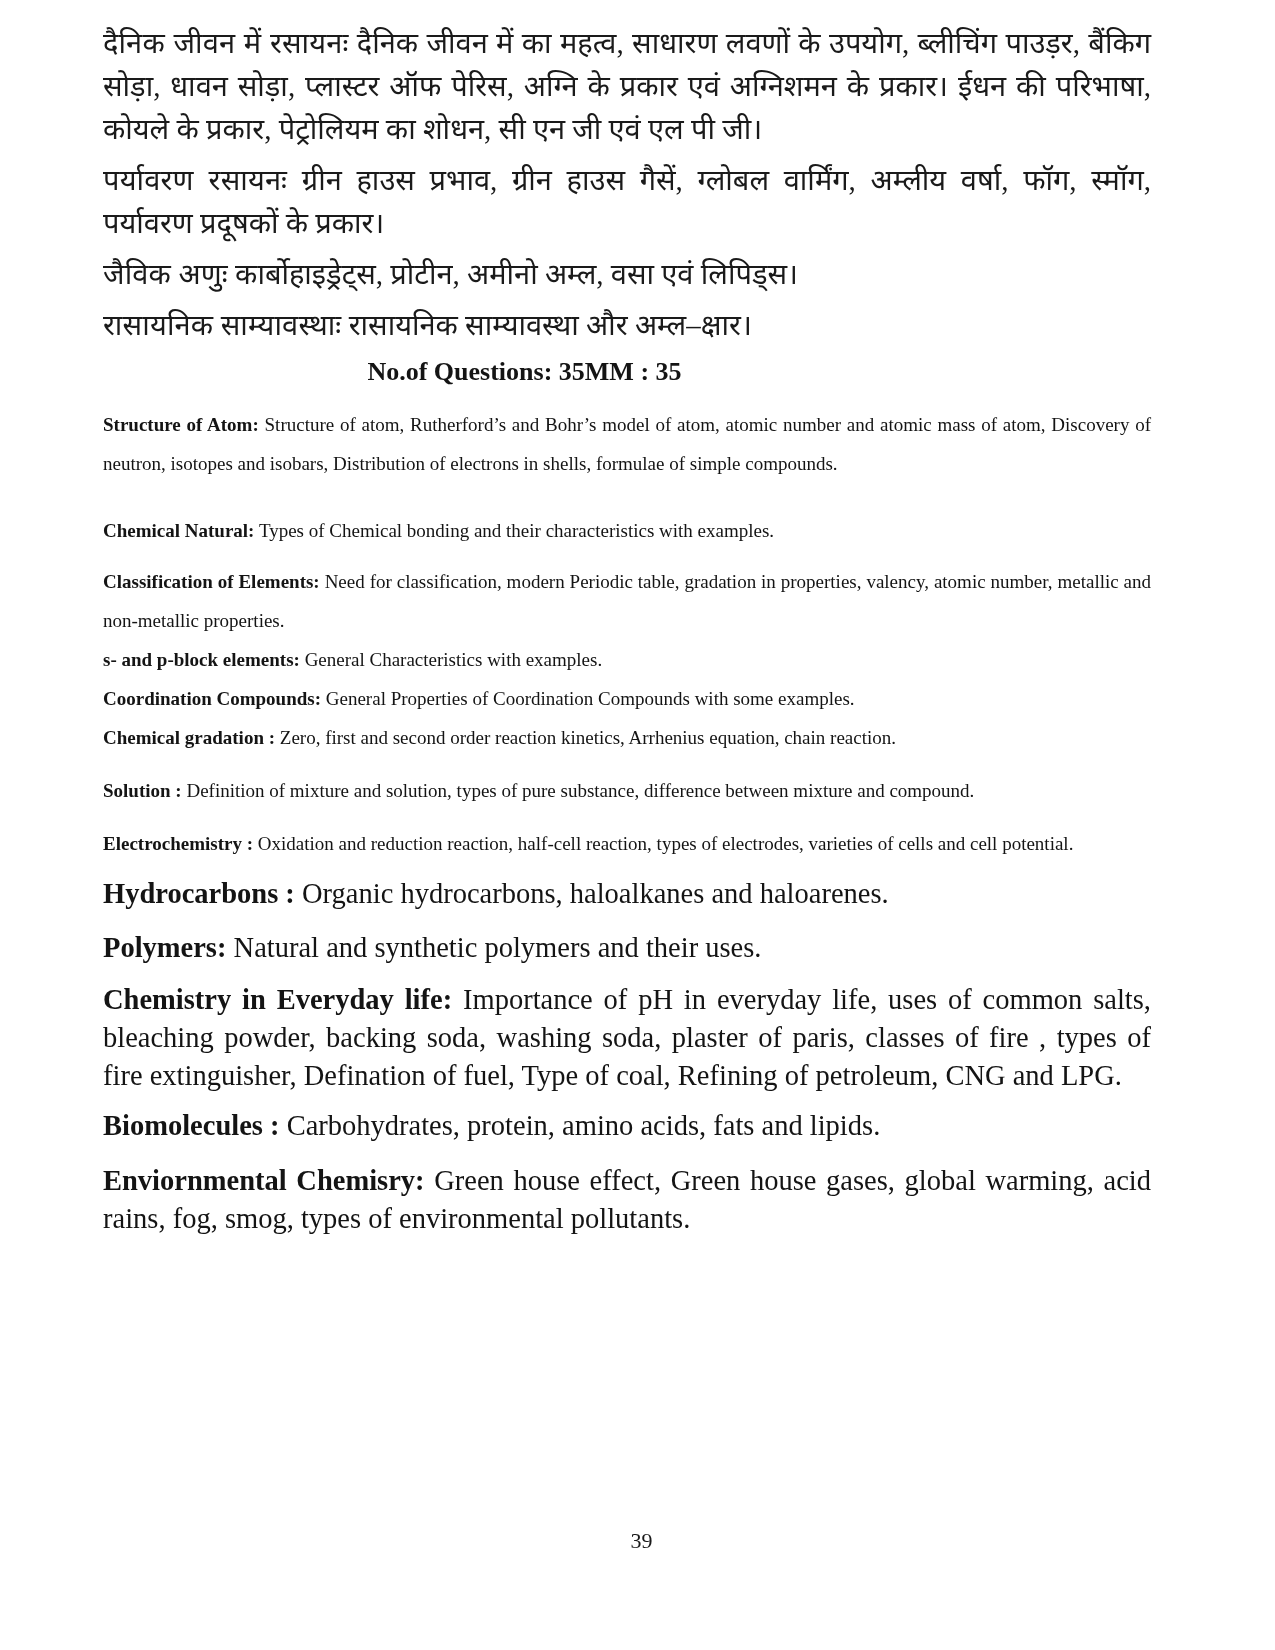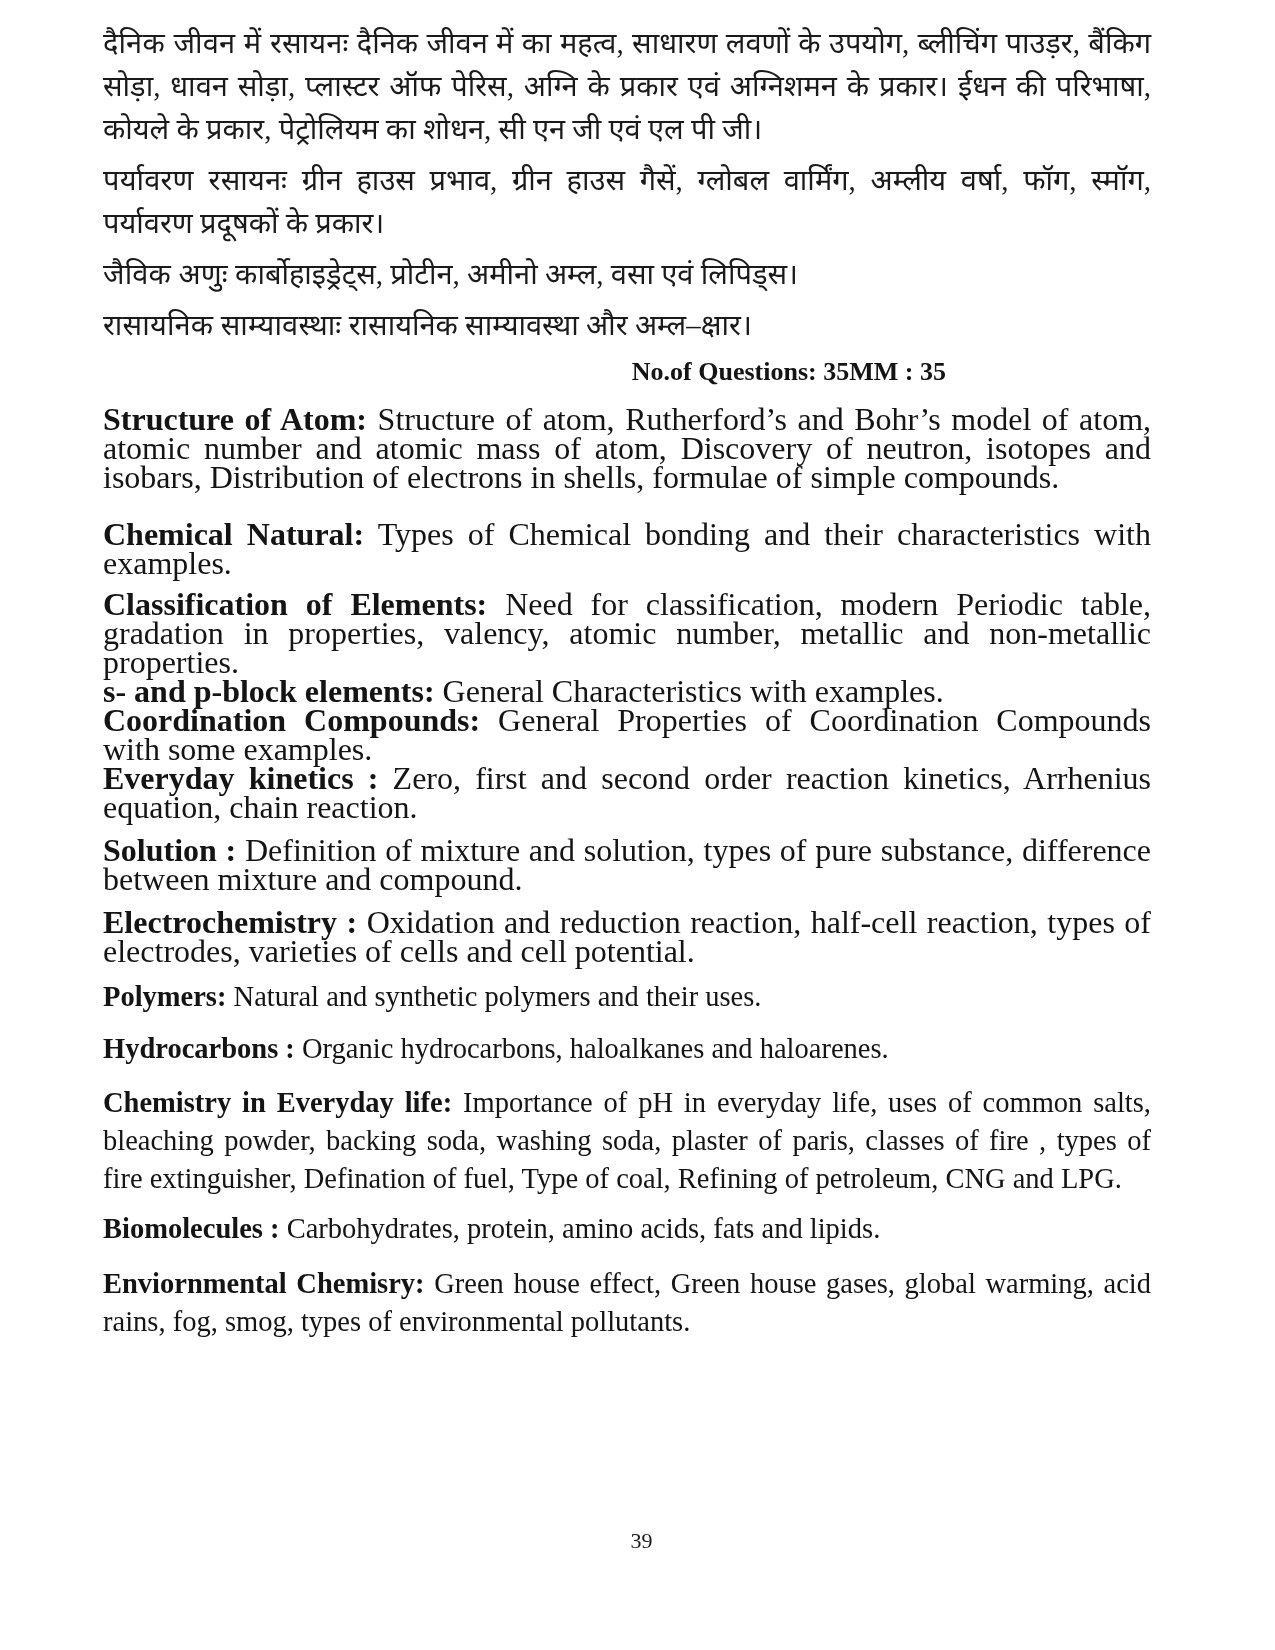--- a/index.html
+++ b/index.html
@@ -35,34 +35,34 @@
     font-weight: bold;
     font-size: 30px;
     line-height: 36px;
     text-align: center;
     letter-spacing: 0.5px;
     margin-top: 62px;
     color: #222222;
   }
   .meta-row {
     display: flex;
-    justify-content: flex-end;
+    justify-content: center;
     font-family: "Liberation Serif", serif;
     font-weight: bold;
     font-size: 26px;
     line-height: 34px;
     margin-top: 4px;
     margin-bottom: 16px;
   }
   .meta-right { margin-right: 205px; }
   
   .sec {
     font-family: "Liberation Serif", serif;
-    font-size: 32px;
-    line-height: 29px;
+    font-size: 19px;
+    line-height: 39px;
     text-align: justify;
     color: #141414;
   }
   .sec b { font-weight: bold; }
   .sec.lg {
     font-size: 28.5px;
     line-height: 38px;
   }
   .mb28 { margin-bottom: 28px; }
   .mb16 { margin-bottom: 16px; }
@@ -105,29 +105,29 @@
     <p class="sec mb28"><b>Structure of Atom:</b> <span>Structure of atom, Rutherford’s and Bohr’s model of atom, atomic number and atomic mass of atom, Discovery of neutron, isotopes and isobars, Distribution of electrons in shells, formulae of simple compounds.</span></p>
 
     <p class="sec mb12"><b>Chemical Natural:</b> <span>Types of Chemical bonding and their characteristics with examples.</span></p>
 
     <p class="sec tight"><b>Classification of Elements:</b> <span>Need for classification, modern Periodic table, gradation in properties, valency, atomic number, metallic and non-metallic properties.</span></p>
 
     <p class="sec tight"><b>s- and p-block elements:</b> <span>General Characteristics with examples.</span></p>
 
     <p class="sec tight"><b>Coordination Compounds:</b> <span>General Properties of Coordination Compounds with some examples.</span></p>
 
-    <p class="sec mb14"><b>Everyday kinetics :</b> <span>Zero, first and second order reaction kinetics, Arrhenius equation, chain reaction.</span></p>
+    <p class="sec mb14"><b>Chemical gradation :</b> <span>Zero, first and second order reaction kinetics, Arrhenius equation, chain reaction.</span></p>
 
     <p class="sec mb14"><b>Solution :</b> <span>Definition of mixture and solution, types of pure substance, difference between mixture and compound.</span></p>
 
     <p class="sec mb12"><b>Electrochemistry :</b> <span>Oxidation and reduction reaction, half-cell reaction, types of electrodes, varieties of cells and cell potential.</span></p>
 
+    <p class="sec lg mb16"><b>Hydrocarbons :</b> <span>Organic hydrocarbons, haloalkanes and haloarenes.</span></p>
+
     <p class="sec lg mb14"><b>Polymers:</b> <span>Natural and synthetic polymers and their uses.</span></p>
-
-    <p class="sec lg mb16"><b>Hydrocarbons :</b> <span>Organic hydrocarbons, haloalkanes and haloarenes.</span></p>
 
     <p class="sec lg mb10"><b>Chemistry in Everyday life:</b> <span>Importance of pH in everyday life, uses of common salts, bleaching powder, backing soda, washing soda, plaster of paris, classes of fire , types of fire extinguisher, Defination of fuel, Type of coal, Refining of petroleum, CNG and LPG.</span></p>
 
     <p class="sec lg mb17"><b>Biomolecules :</b> <span>Carbohydrates, protein, amino acids, fats and lipids.</span></p>
 
     <p class="sec lg tight"><b>Enviornmental Chemisry:</b> <span>Green house effect, Green house gases, global warming, acid rains, fog, smog, types of environmental pollutants.</span></p>
 
   </div>
 
   <div class="page-number">39</div>

